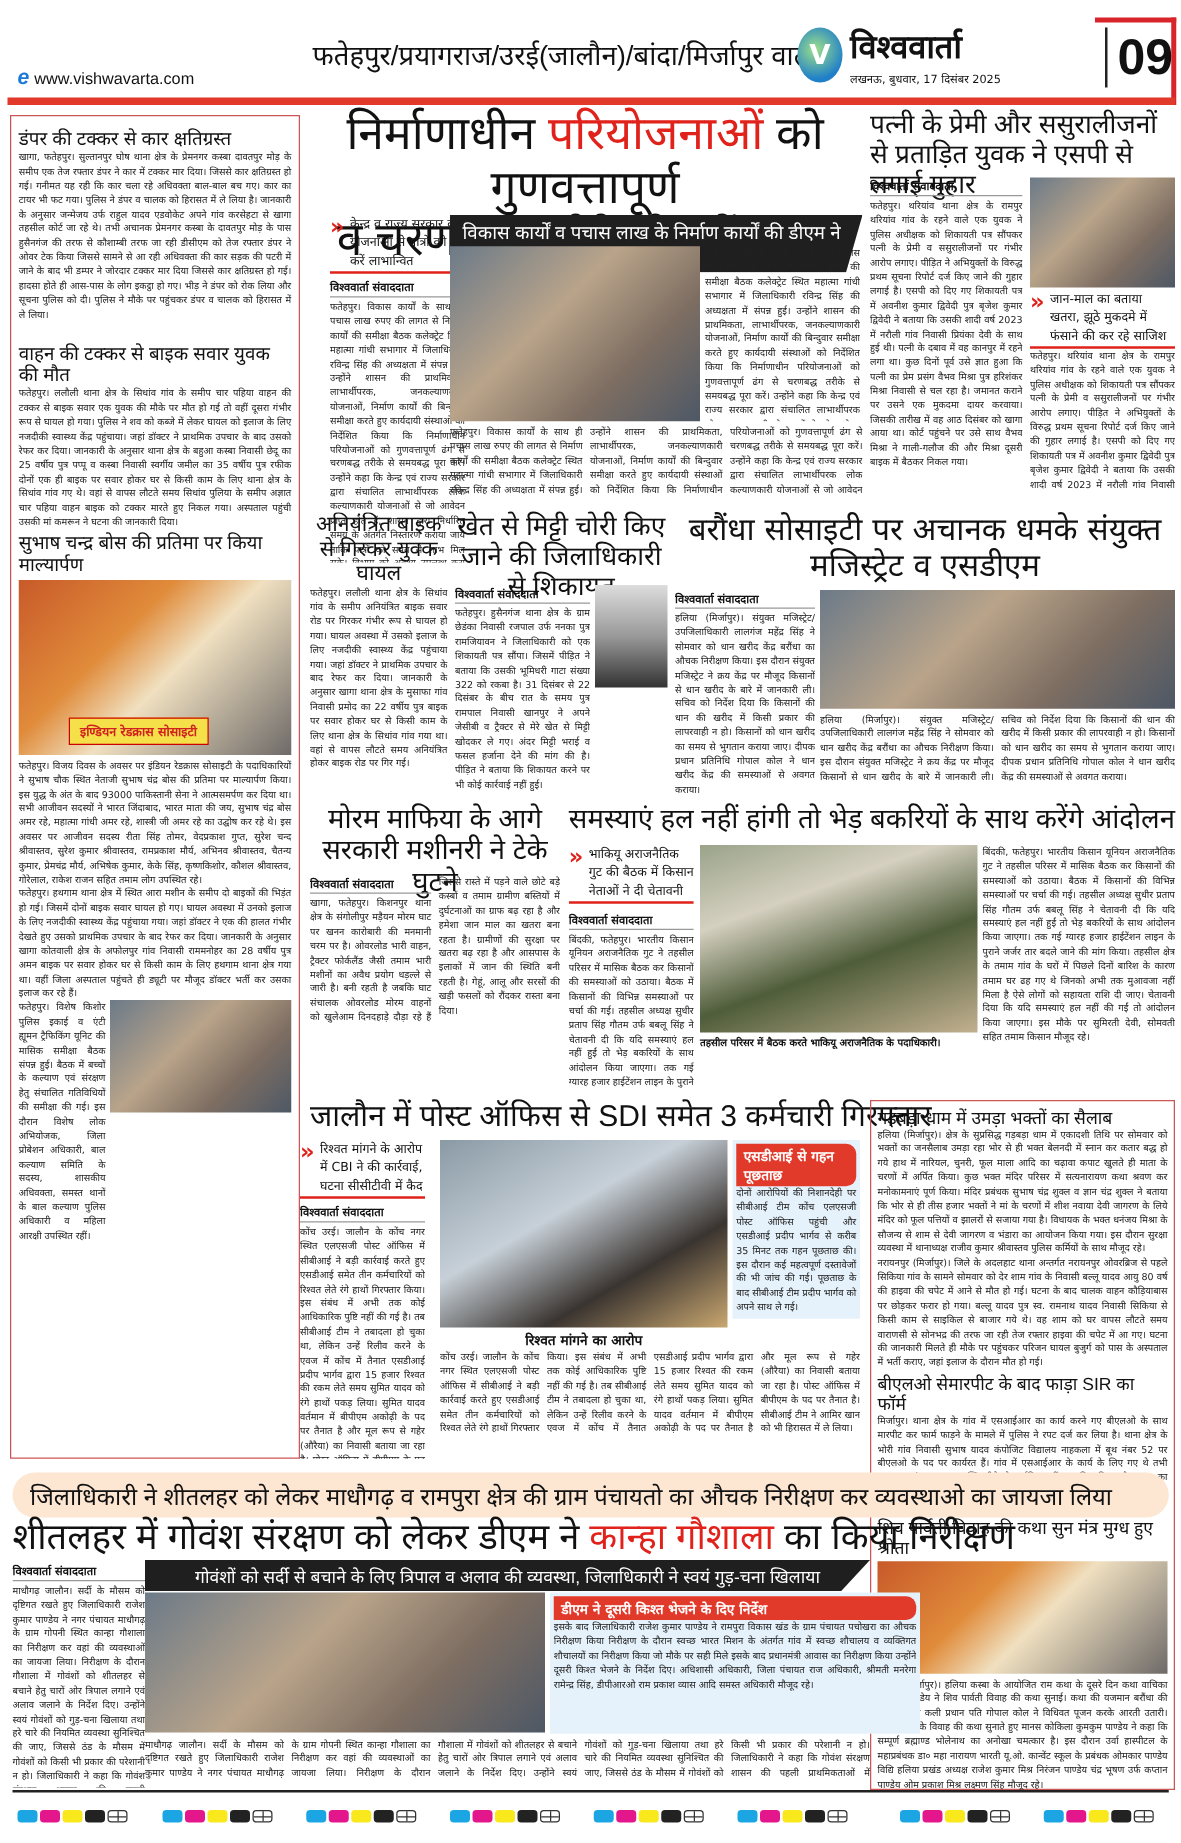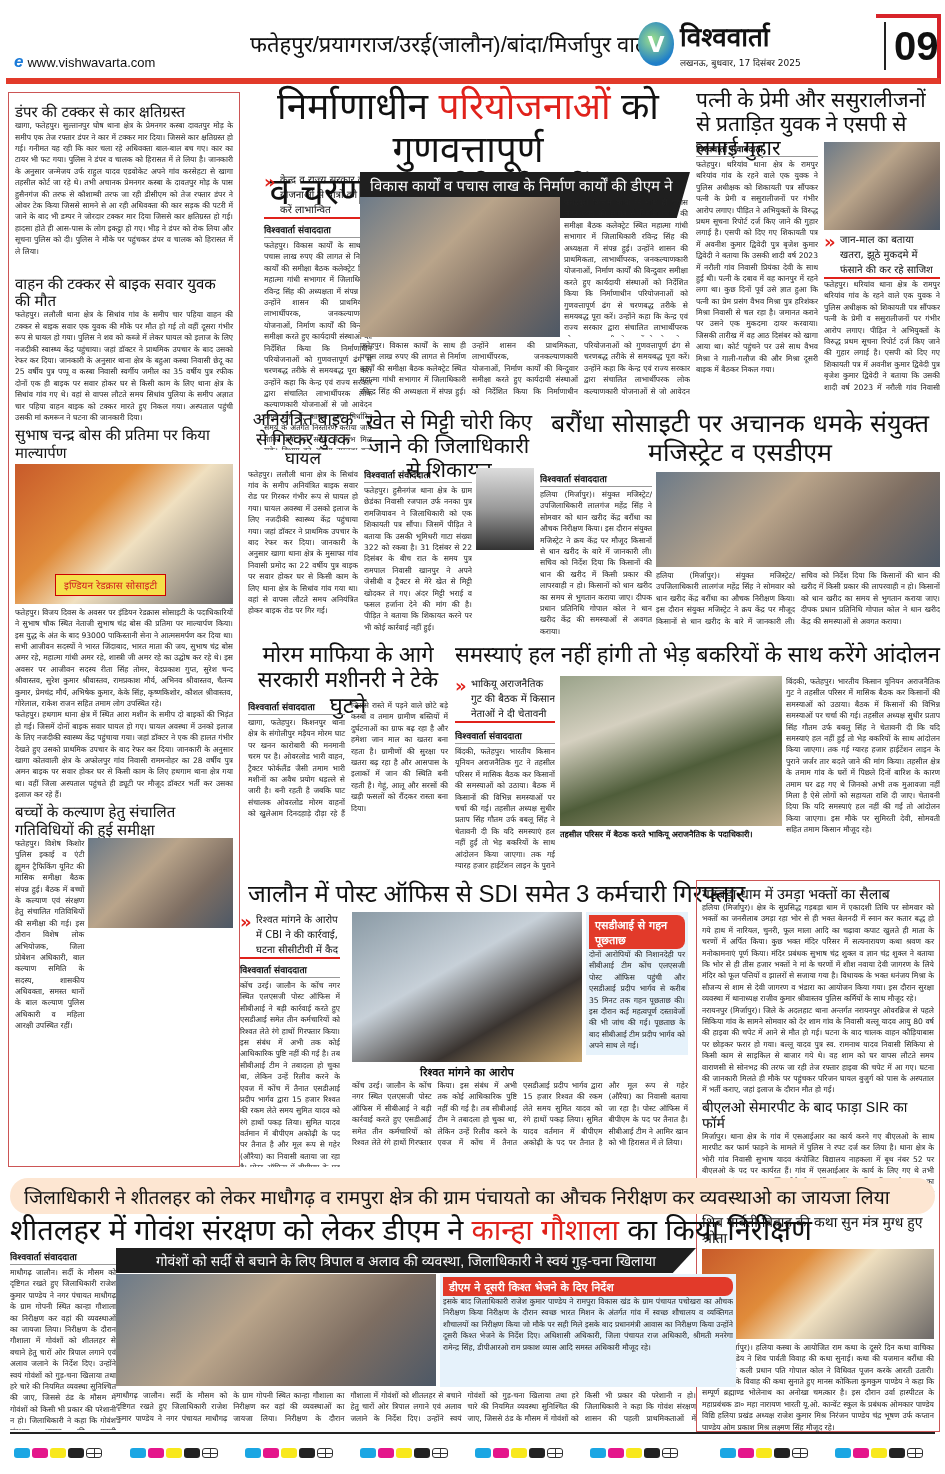--- a/index.html
+++ b/index.html
@@ -53,25 +53,24 @@
 <div class="page-num">09</div>
 <div class="hdr-rule"></div>
 
 <div class="box" style="left:8px;top:92px;width:232px;height:1075px;padding:6px 6px">
   <h3 class="hl-s" style="margin-top:4px">डंपर की टक्कर से कार क्षतिग्रस्त</h3>
   <p class="body">खागा, फतेहपुर। सुल्तानपुर घोष थाना क्षेत्र के प्रेमनगर कस्बा दावतपुर मोड़ के समीप एक तेज रफ्तार डंपर ने कार में टक्कर मार दिया। जिससे कार क्षतिग्रस्त हो गई। गनीमत यह रही कि कार चला रहे अधिवक्ता बाल-बाल बच गए। कार का टायर भी फट गया। पुलिस ने डंपर व चालक को हिरासत में ले लिया है। जानकारी के अनुसार जन्मेजय उर्फ राहुल यादव एडवोकेट अपने गांव करसेहटा से खागा तहसील कोर्ट जा रहे थे। तभी अचानक प्रेमनगर कस्बा के दावतपुर मोड़ के पास हुसैनगंज की तरफ से कौशाम्बी तरफ जा रही डीसीएम को तेज रफ्तार डंपर ने ओवर टेक किया जिससे सामने से आ रही अधिवक्ता की कार सड़क की पटरी में जाने के बाद भी डम्पर ने जोरदार टक्कर मार दिया जिससे कार क्षतिग्रस्त हो गई। हादसा होते ही आस-पास के लोग इकट्ठा हो गए। भीड़ ने डंपर को रोक लिया और सूचना पुलिस को दी। पुलिस ने मौके पर पहुंचकर डंपर व चालक को हिरासत में ले लिया।</p>
   <h3 class="hl-s" style="margin-top:18px">वाहन की टक्कर से बाइक सवार युवक की मौत</h3>
   <p class="body">फतेहपुर। ललौली थाना क्षेत्र के सिधांव गांव के समीप चार पहिया वाहन की टक्कर से बाइक सवार एक युवक की मौके पर मौत हो गई तो वहीं दूसरा गंभीर रूप से घायल हो गया। पुलिस ने शव को कब्जे में लेकर घायल को इलाज के लिए नजदीकी स्वास्थ्य केंद्र पहुंचाया। जहां डॉक्टर ने प्राथमिक उपचार के बाद उसको रेफर कर दिया। जानकारी के अनुसार थाना क्षेत्र के बहुआ कस्बा निवासी छेदू का 25 वर्षीय पुत्र पप्पू व कस्बा निवासी स्वर्गीय जमील का 35 वर्षीय पुत्र रफीक दोनों एक ही बाइक पर सवार होकर घर से किसी काम के लिए थाना क्षेत्र के सिधांव गांव गए थे। वहां से वापस लौटते समय सिधांव पुलिया के समीप अज्ञात चार पहिया वाहन बाइक को टक्कर मारते हुए निकल गया। अस्पताल पहुंची उसकी मां कमरून ने घटना की जानकारी दिया।</p>
   <h3 class="hl-s" style="margin-top:3px">सुभाष चन्द्र बोस की प्रतिमा पर किया माल्यार्पण</h3>
   <div style="position:relative;height:140px;margin:3px 0" class="photo warm">
-    <div style="position:absolute;left:40px;bottom:8px;background:#f5e04a;color:#d02020;font-size:10px;font-weight:normal;padding:3px 8px;border:1px solid #c00">इण्डियन रेडक्रास सोसाइटी</div>
+    <div style="position:absolute;left:40px;bottom:8px;background:#f5e04a;color:#d02020;font-size:10px;font-weight:bold;padding:3px 8px;border:1px solid #c00">इण्डियन रेडक्रास सोसाइटी</div>
   </div>
   <p class="body">फतेहपुर। विजय दिवस के अवसर पर इंडियन रेडक्रास सोसाइटी के पदाधिकारियों ने सुभाष चौक स्थित नेताजी सुभाष चंद्र बोस की प्रतिमा पर माल्यार्पण किया। इस युद्ध के अंत के बाद 93000 पाकिस्तानी सेना ने आत्मसमर्पण कर दिया था। सभी आजीवन सदस्यों ने भारत जिंदाबाद, भारत माता की जय, सुभाष चंद्र बोस अमर रहे, महात्मा गांधी अमर रहे, शास्त्री जी अमर रहे का उद्घोष कर रहे थे। इस अवसर पर आजीवन सदस्य रीता सिंह तोमर, वेदप्रकाश गुप्त, सुरेश चन्द श्रीवास्तव, सुरेश कुमार श्रीवास्तव, रामप्रकाश मौर्य, अभिनव श्रीवास्तव, चैतन्य कुमार, प्रेमचंद्र मौर्य, अभिषेक कुमार, केके सिंह, कृष्णकिशोर, कौशल श्रीवास्तव, गोरेलाल, राकेश राजन सहित तमाम लोग उपस्थित रहे।</p>
   <p class="body">फतेहपुर। हथगाम थाना क्षेत्र में स्थित आरा मशीन के समीप दो बाइकों की भिड़ंत हो गई। जिसमें दोनों बाइक सवार घायल हो गए। घायल अवस्था में उनको इलाज के लिए नजदीकी स्वास्थ्य केंद्र पहुंचाया गया। जहां डॉक्टर ने एक की हालत गंभीर देखते हुए उसको प्राथमिक उपचार के बाद रेफर कर दिया। जानकारी के अनुसार खागा कोतवाली क्षेत्र के अफोलपुर गांव निवासी राममनोहर का 28 वर्षीय पुत्र अमन बाइक पर सवार होकर घर से किसी काम के लिए हथगाम थाना क्षेत्र गया था। वहीं जिला अस्पताल पहुंचते ही ड्यूटी पर मौजूद डॉक्टर भर्ती कर उसका इलाज कर रहे हैं।</p>
-  <h3 class="hl-s" style="margin-top:3px">बच्चों के कल्याण हेतु संचालित गतिविधियों की हुई समीक्षा</h3>
   <div style="display:flex;gap:4px">
     <p class="body" style="width:70px">फतेहपुर। विशेष किशोर पुलिस इकाई व एंटी ह्यूमन ट्रैफिकिंग यूनिट की मासिक समीक्षा बैठक संपन्न हुई। बैठक में बच्चों के कल्याण एवं संरक्षण हेतु संचालित गतिविधियों की समीक्षा की गई। इस दौरान विशेष लोक अभियोजक, जिला प्रोबेशन अधिकारी, बाल कल्याण समिति के सदस्य, शासकीय अधिवक्ता, समस्त थानों के बाल कल्याण पुलिस अधिकारी व महिला आरक्षी उपस्थित रहीं।</p>
     <div class="photo" style="position:relative;width:146px;height:90px"></div>
   </div>
 </div>
 
 <div class="abs" style="left:248px;top:86px;width:440px">
   <h1 class="hl-main"><span>निर्माणाधीन </span><span class="hl-red">परियोजनाओं</span><span> को गुणवत्तापूर्ण</span></h1>
   <h1 class="hl-main">व चरणबद्ध तरीके से करें पूरा : डीएम</h1>
 </div>

